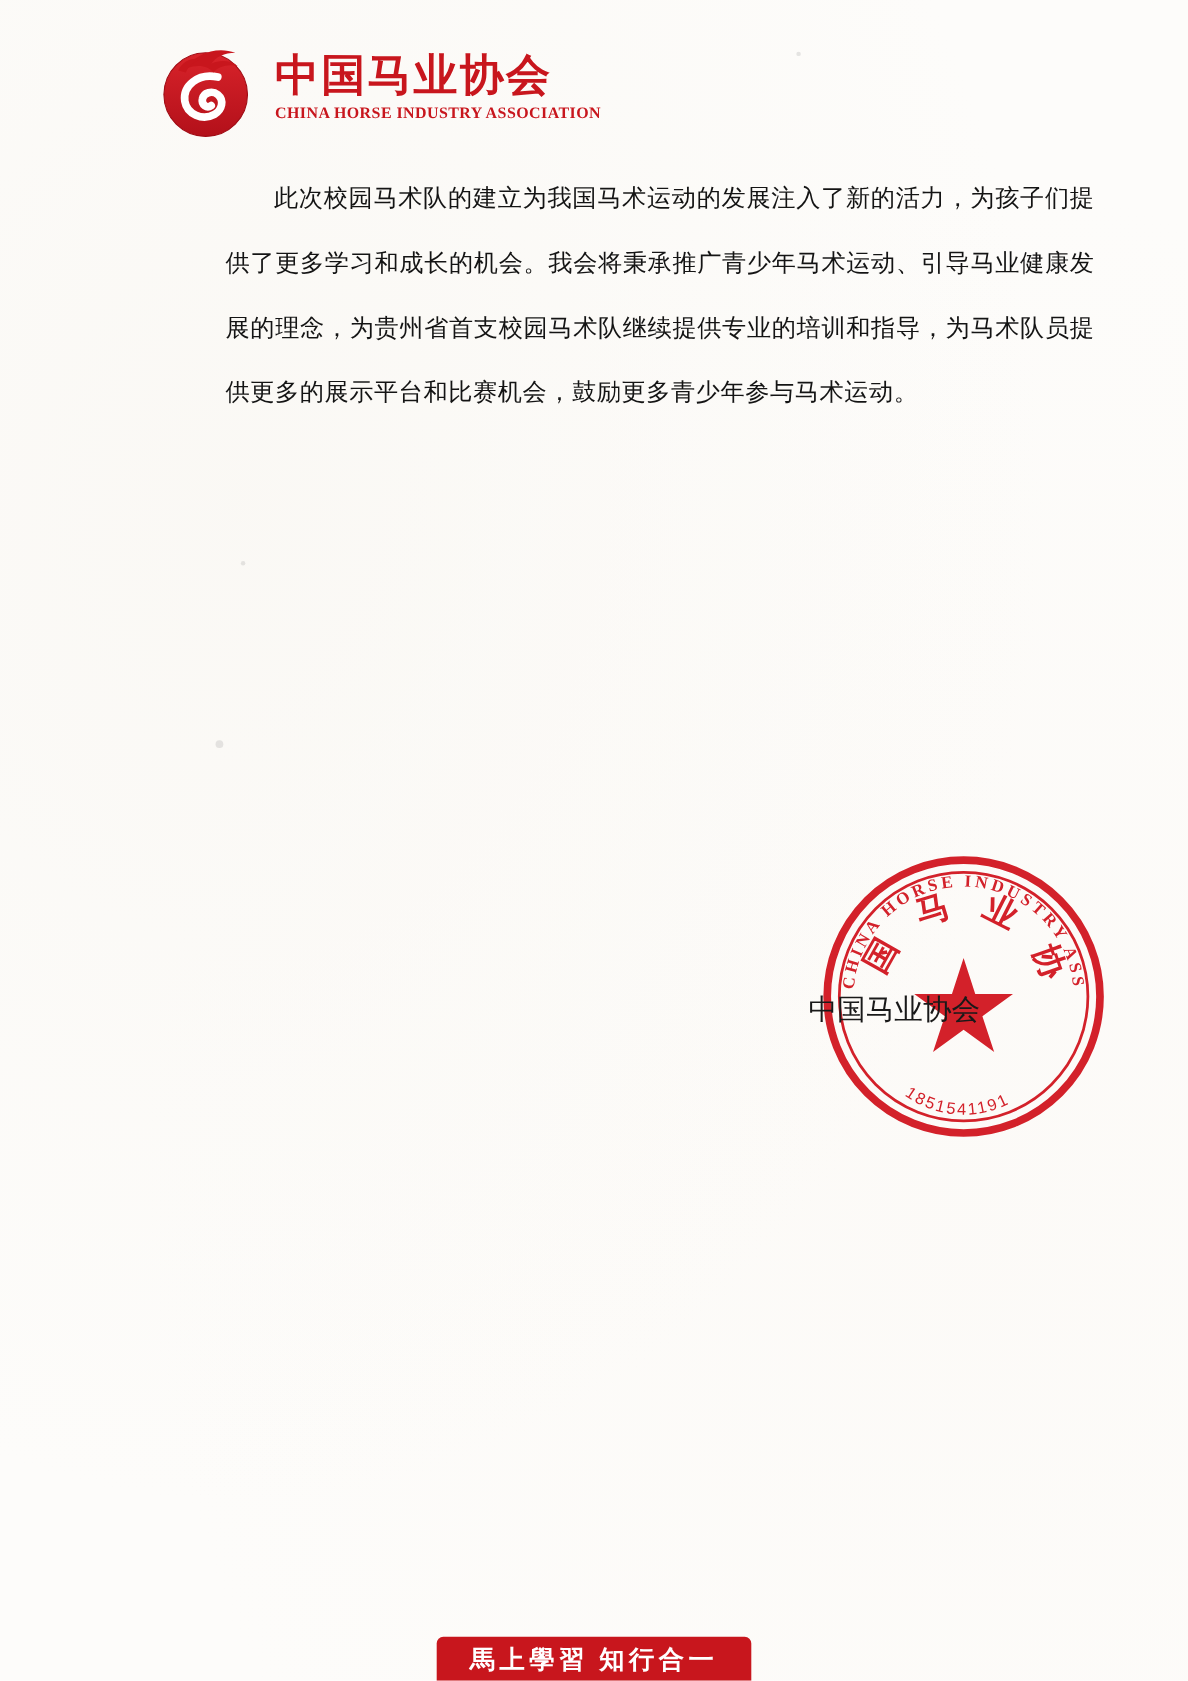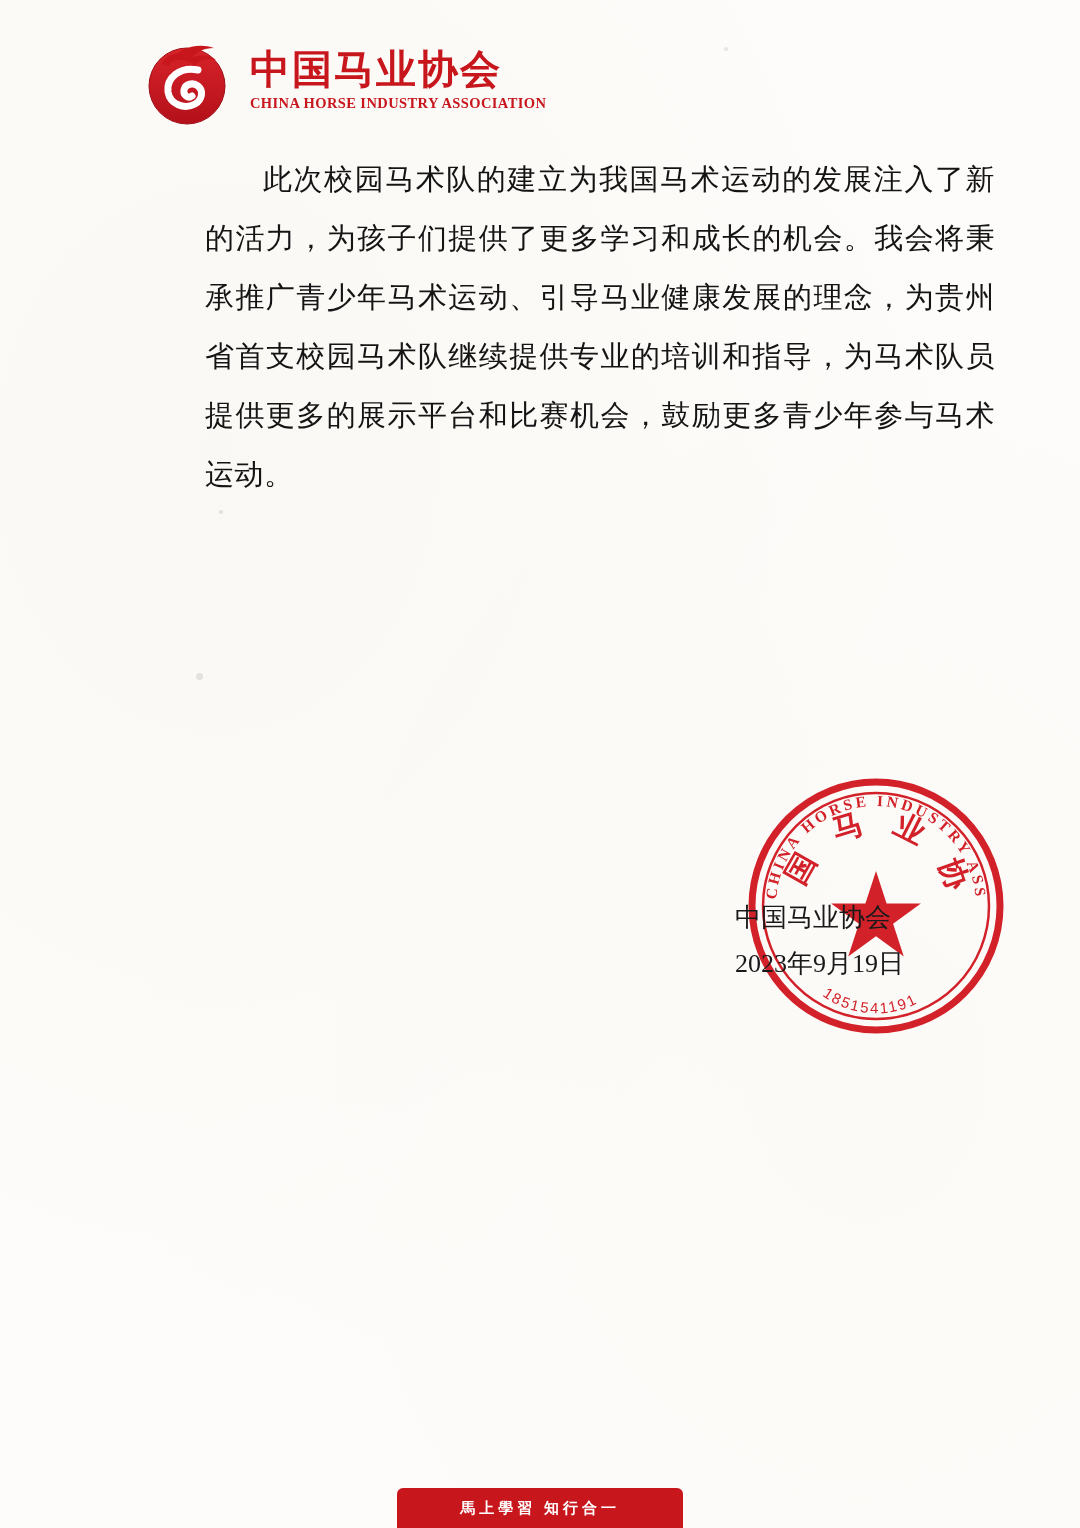--- a/index.html
+++ b/index.html
@@ -65,21 +65,21 @@
 
   
   .body-copy {
     position: absolute;
     top: 150px;
     left: 205px;
     width: 790px;
   }
   .para {
     font-family: "Liberation Serif", serif;
-    font-size: 29px;
+    font-size: 22px;
     line-height: 59px;
     letter-spacing: 0.5px;
     text-align: justify;
     text-justify: inter-character;
     text-indent: 2em;
     color: #141414;
     margin: 0 0 6px 0;
   }
 
   
@@ -126,21 +126,21 @@
     height: 40px;
     background: #c8161d;
     border-radius: 6px 6px 0 0;
     display: flex;
     align-items: center;
     justify-content: center;
   }
   .footer-text {
     color: #ffffff;
     font-family: "Liberation Serif", serif;
-    font-size: 15px;
+    font-size: 23px;
     letter-spacing: 4px;
     font-weight: bold;
     white-space: nowrap;
   }
 
   
   .speckle {
     position: absolute;
     background: rgba(160,160,160,0.25);
     border-radius: 50%;
@@ -216,21 +216,20 @@
       </text>
 
       <text font-family="Liberation Sans, sans-serif" font-size="15" fill="#d0111b" letter-spacing="2">
         <textPath href="#arcBottom" startOffset="24%">1851541191</textPath>
       </text>
     </svg>
   </div>
 
   <div class="sign-block">
     <div class="sign-line">中国马业协会</div>
-    <div class="sign-line">2023年9月19日</div>
   </div>
 
   <div class="footer-banner">
     <div class="footer-ribbon">
       <span class="footer-text">馬上學習 知行合一</span>
     </div>
   </div>
 
 </div>
 

